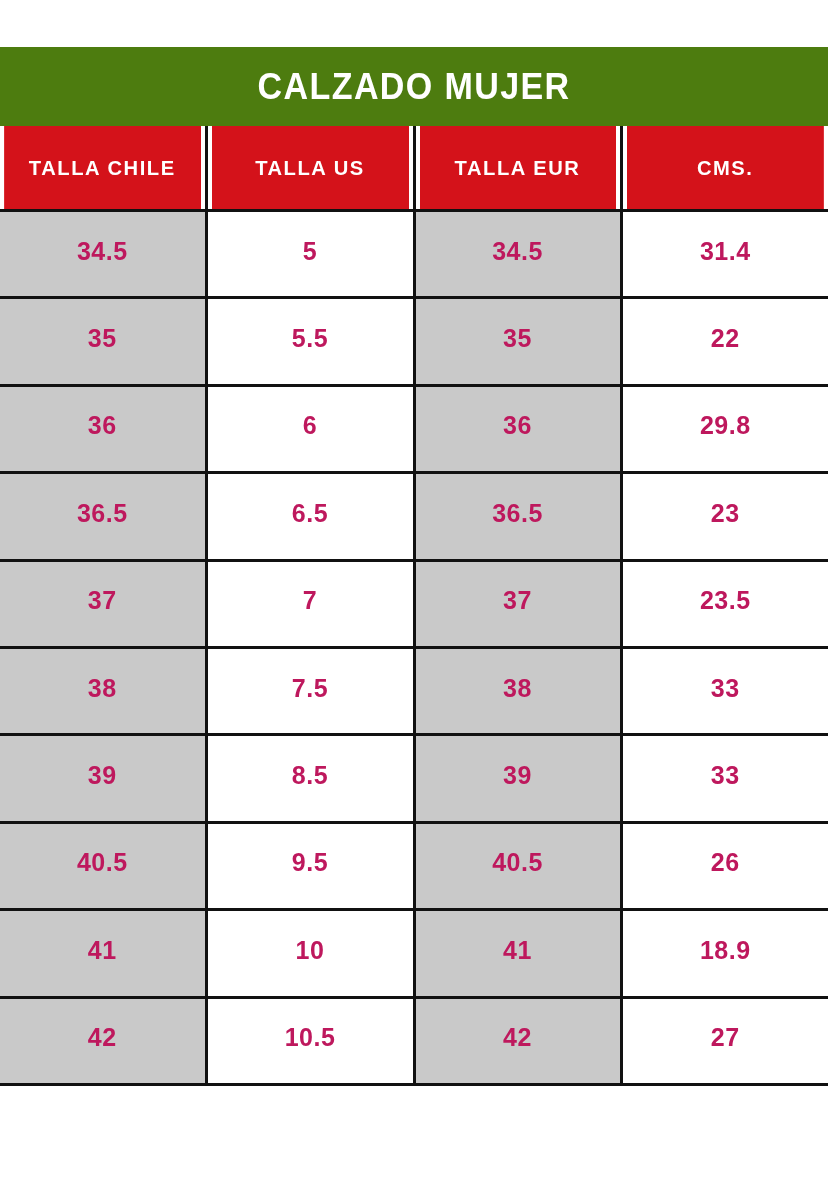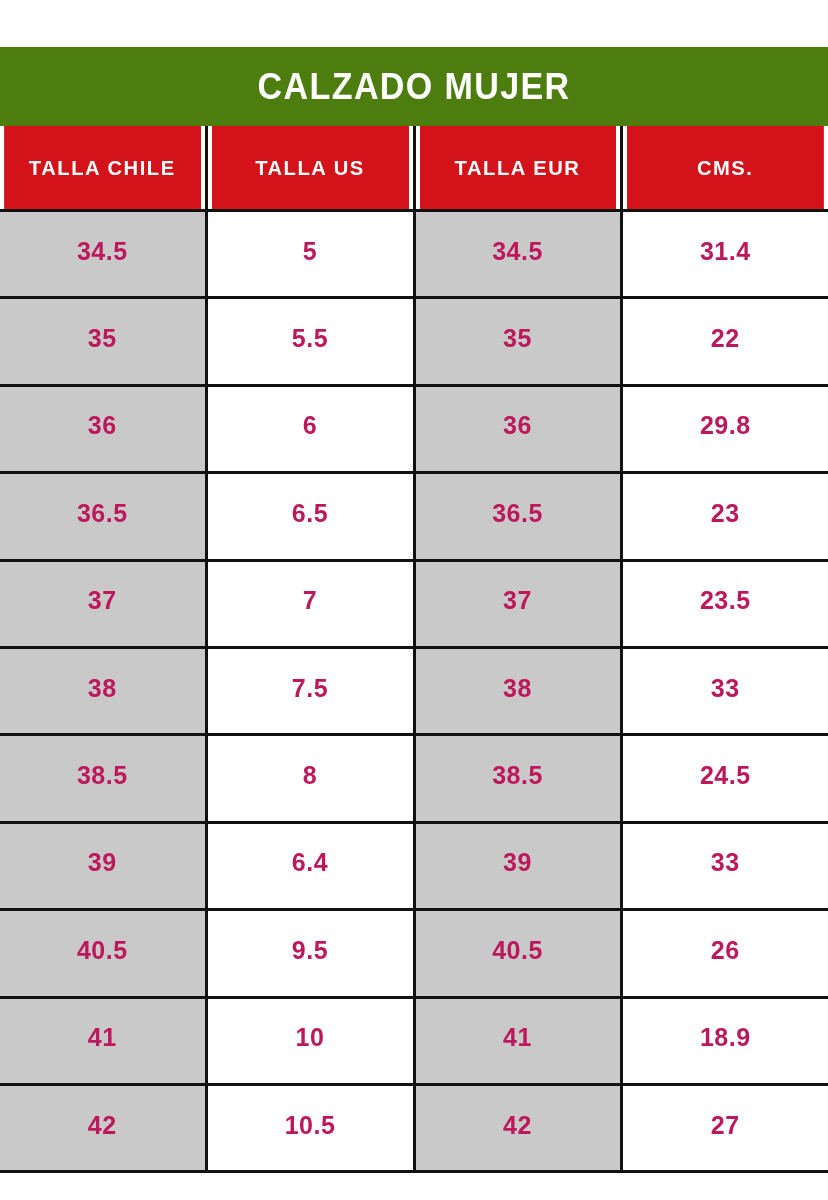--- a/index.html
+++ b/index.html
@@ -159,28 +159,22 @@
           <td class="shaded">37</td>
           <td>23.5</td>
         </tr>
         <tr>
           <td class="shaded">38</td>
           <td>7.5</td>
           <td class="shaded">38</td>
           <td>33</td>
         </tr>
         <tr>
-          <td class="shaded">38.5</td>
-          <td>8</td>
-          <td class="shaded">38.5</td>
-          <td>24.5</td>
-        </tr>
-        <tr>
           <td class="shaded">39</td>
-          <td>6.4</td>
+          <td>8.5</td>
           <td class="shaded">39</td>
           <td>33</td>
         </tr>
         <tr>
           <td class="shaded">40.5</td>
           <td>9.5</td>
           <td class="shaded">40.5</td>
           <td>26</td>
         </tr>
         <tr>

